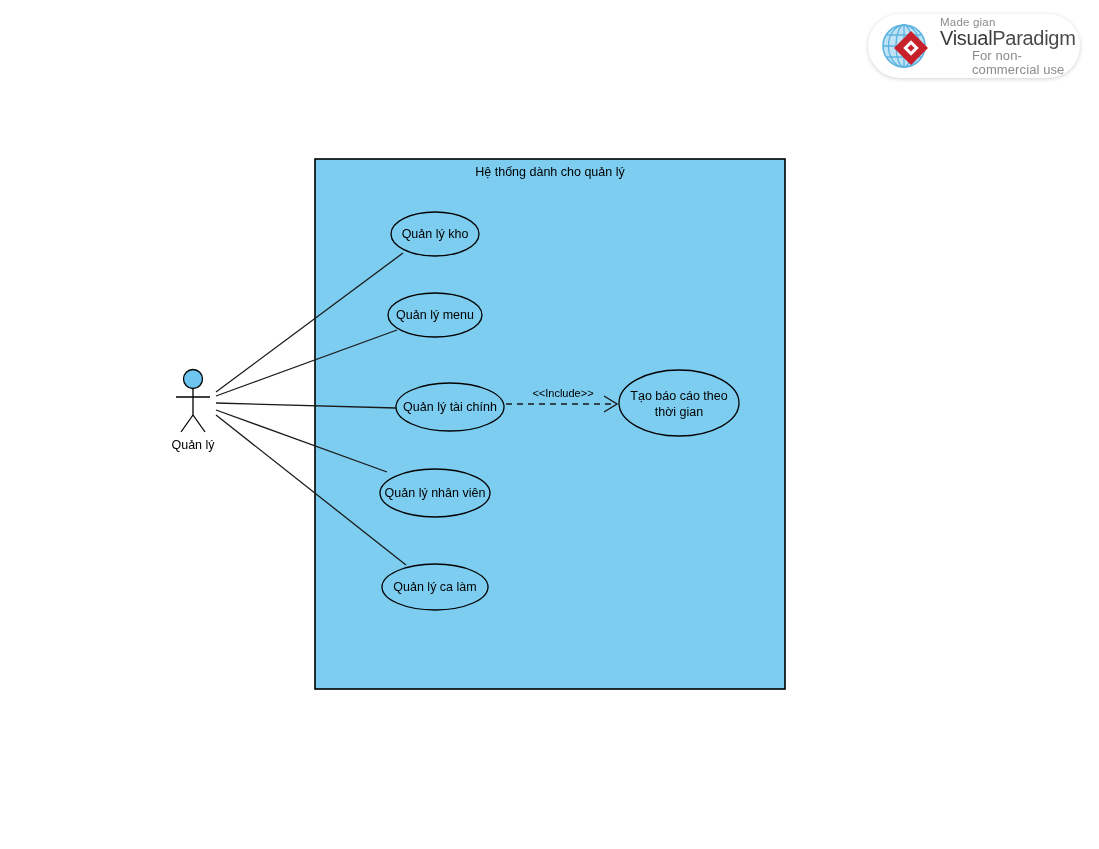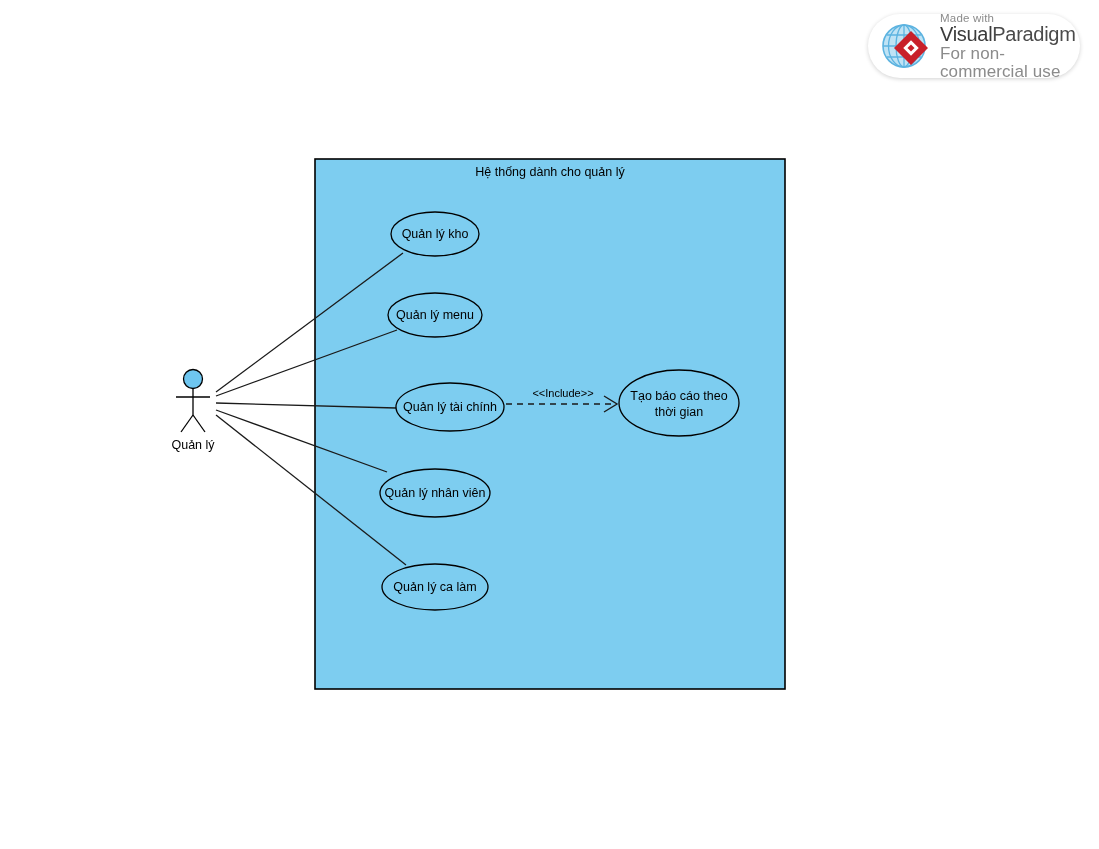--- a/index.html
+++ b/index.html
@@ -51,23 +51,24 @@
     letter-spacing: .2px;
   }
   .vp-name {
     font-size: 20px;
     font-weight: normal;
     color: #3b3b3b;
     letter-spacing: -0.3px;
   }
   .vp-name .vp-name-2 { color: #4a4a4a; }
   .vp-noncom {
-    font-size: 17px;
+    font-size: 13px;
     color: #8b8b8b;
     letter-spacing: .1px;
+    margin-left: 32px;
   }
   svg text { font-family: "Liberation Sans", sans-serif; }
   .uc-label { font-size: 12.5px; fill: #000000; }
   .sys-title { font-size: 12.5px; fill: #000000; }
   .actor-label { font-size: 12.5px; fill: #000000; }
   .include-label { font-size: 11px; fill: #000000; }
 </style>
 </head>
 <body>
 
@@ -141,17 +142,17 @@
         <line x1="24" y1="5" x2="24" y2="47"></line>
       </g>
       <g transform="translate(31,28) rotate(45)">
         <rect x="-12" y="-12" width="24" height="24" fill="#c8202a"></rect>
         <rect x="-5.5" y="-5.5" width="11" height="11" fill="#ffffff"></rect>
         <rect x="-2.5" y="-2.5" width="5" height="5" fill="#c8202a"></rect>
       </g>
     </svg>
   </div>
   <div class="vp-text">
-    <div class="vp-made">Made with</div>
+    <div class="vp-made">Made gian</div>
     <div class="vp-name"><span>Visual</span><span class="vp-name-2">Paradigm</span></div>
     <div class="vp-noncom">For non-commercial use</div>
   </div>
 </div>
 
 </body></html>

